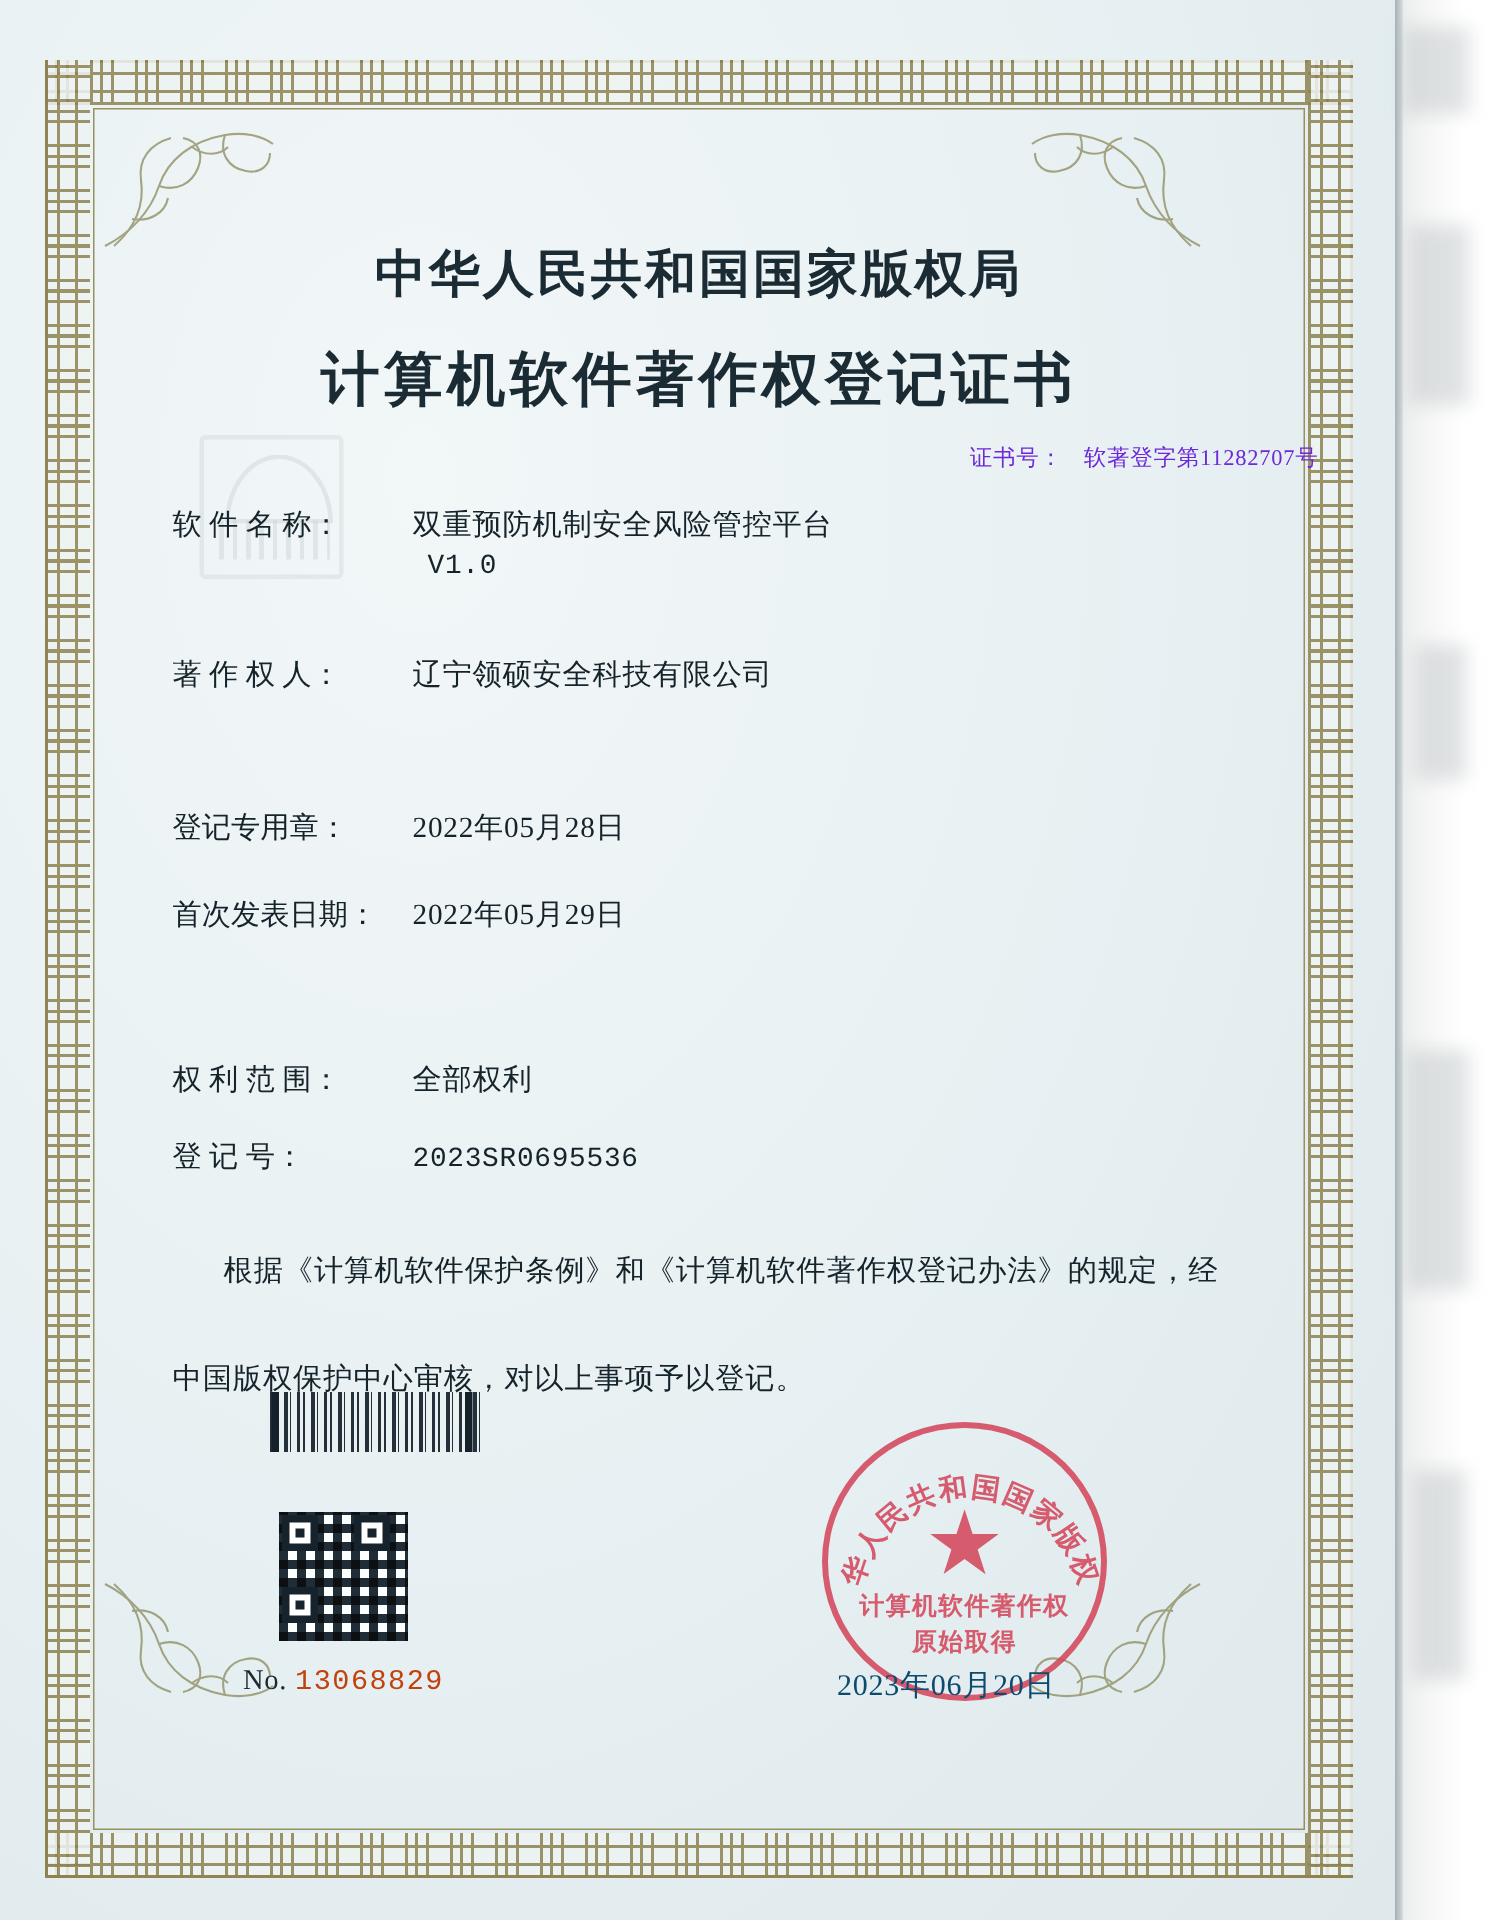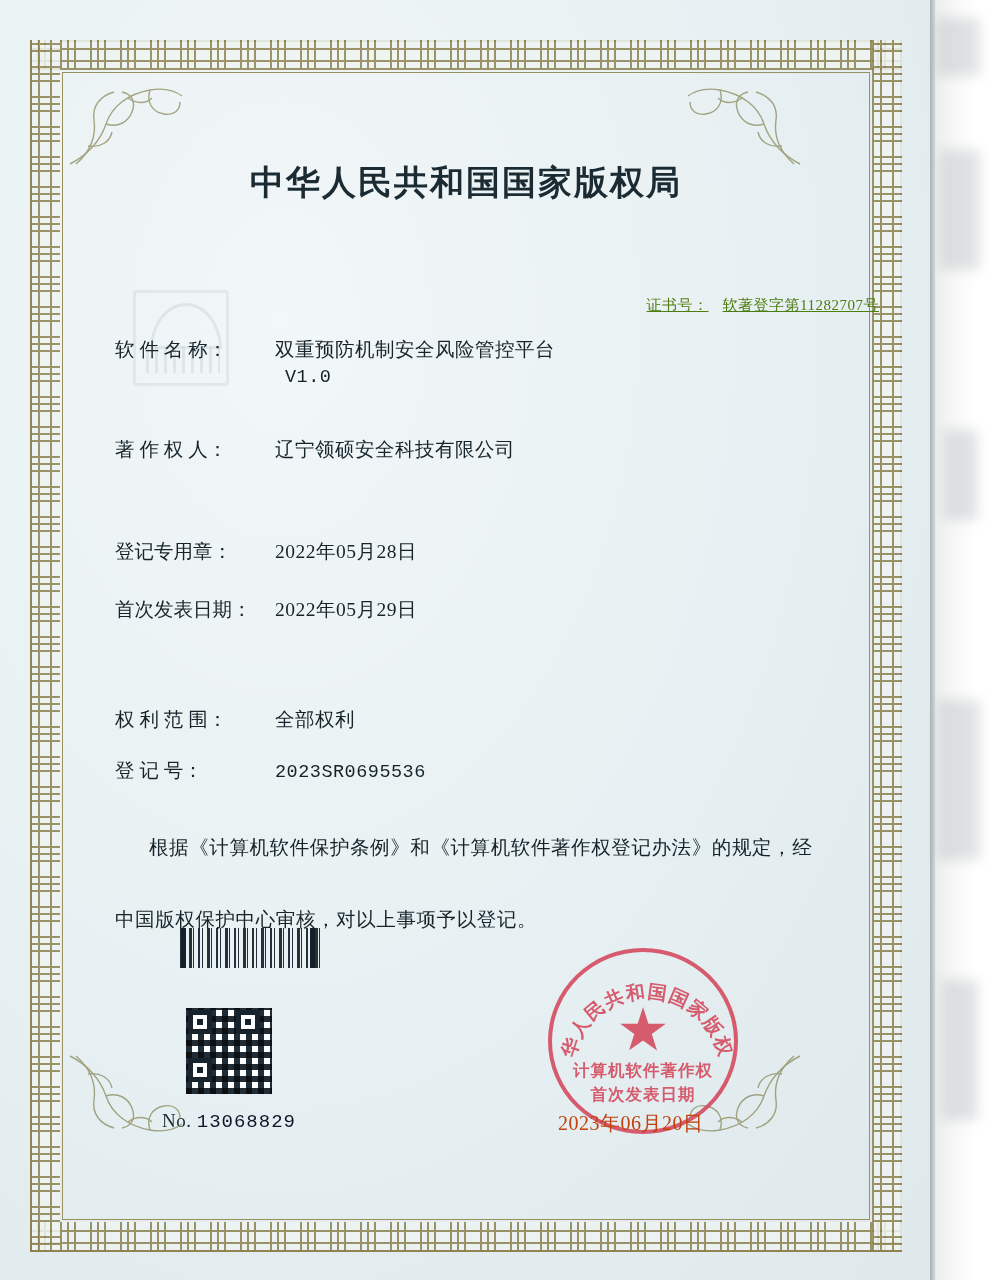--- a/index.html
+++ b/index.html
@@ -156,24 +156,23 @@
     font-weight: 700;
     letter-spacing: 2px;
   }
   .title-main { top: 160px; font-size: 34px; }
   .title-sub  { top: 226px; font-size: 39px; letter-spacing: 3px; }
 
   .cert-no {
     position: absolute;
     right: 118px; top: 296px;
     font-size: 15px;
-    color: #4d7c0f;
+    color: #6d28d9;
     letter-spacing: 0.5px;
     white-space: nowrap;
-    text-decoration: underline;
   }
   .cert-no .lbl { margin-right: 14px; }
 
   
   .field {
     position: absolute;
     left: 115px;
     font-size: 19.5px;
     color: #15232b;
     white-space: nowrap;
@@ -291,29 +290,29 @@
 
   
   .footer-no {
     position: absolute;
     left: 162px; top: 1110px;
     font-size: 19px;
     color: #1b2a33;
     letter-spacing: 0.5px;
   }
   .footer-no .num {
-    color: #0f172a;
+    color: #c2410c;
     font-family: "Liberation Mono", monospace;
     letter-spacing: 1px;
   }
   .footer-date {
     position: absolute;
     left: 558px; top: 1110px;
     font-size: 20px;
-    color: #c2410c;
+    color: #0c4a6e;
     letter-spacing: 0.5px;
   }
 </style>
 </head>
 <body>
 
 <div class="page">
 
   <div class="paper"></div>
 
@@ -368,20 +367,21 @@
       <path d="M40 48 C52 52 62 46 66 36 C70 26 66 18 56 16"></path>
       <path d="M84 14 C80 26 86 36 98 38 C108 40 114 34 114 26"></path>
       <path d="M22 70 C34 72 44 66 46 56"></path>
       <path d="M62 22 C70 28 80 28 86 22"></path>
     </svg>
   </div>
 
   <div class="watermark"></div>
 
   <div class="title-main">中华人民共和国国家版权局</div>
+  <div class="title-sub">计算机软件著作权登记证书</div>
 
   <div class="cert-no">
     <span class="lbl">证书号：</span><span class="val">软著登字第11282707号</span>
   </div>
 
   <div class="field r-name">
     <span class="label">软 件 名 称：</span><span class="value">双重预防机制安全风险管控平台</span>
   </div>
   <div class="r-version field" style="left:285px;">
     <span class="value mono">V1.0</span>
@@ -431,21 +431,21 @@
         <defs>
           <path id="sealArc" d="M 22 108 A 74 74 0 0 1 168 108"></path>
         </defs>
         <text font-family="Liberation Serif, serif" font-size="19" font-weight="bold" fill="#d4475c" letter-spacing="1.5">
           <textPath href="#sealArc" startOffset="50%" text-anchor="middle">中华人民共和国国家版权局</textPath>
         </text>
       </svg>
     </div>
     <div class="star">★</div>
     <div class="seal-line1">计算机软件著作权</div>
-    <div class="seal-line2">首次发表日期</div>
+    <div class="seal-line2">原始取得</div>
   </div>
 
   <div class="footer-no">
     <span>No.</span>
     <span class="num">13068829</span>
   </div>
   <div class="footer-date">2023年06月20日</div>
 
 </div>
 

